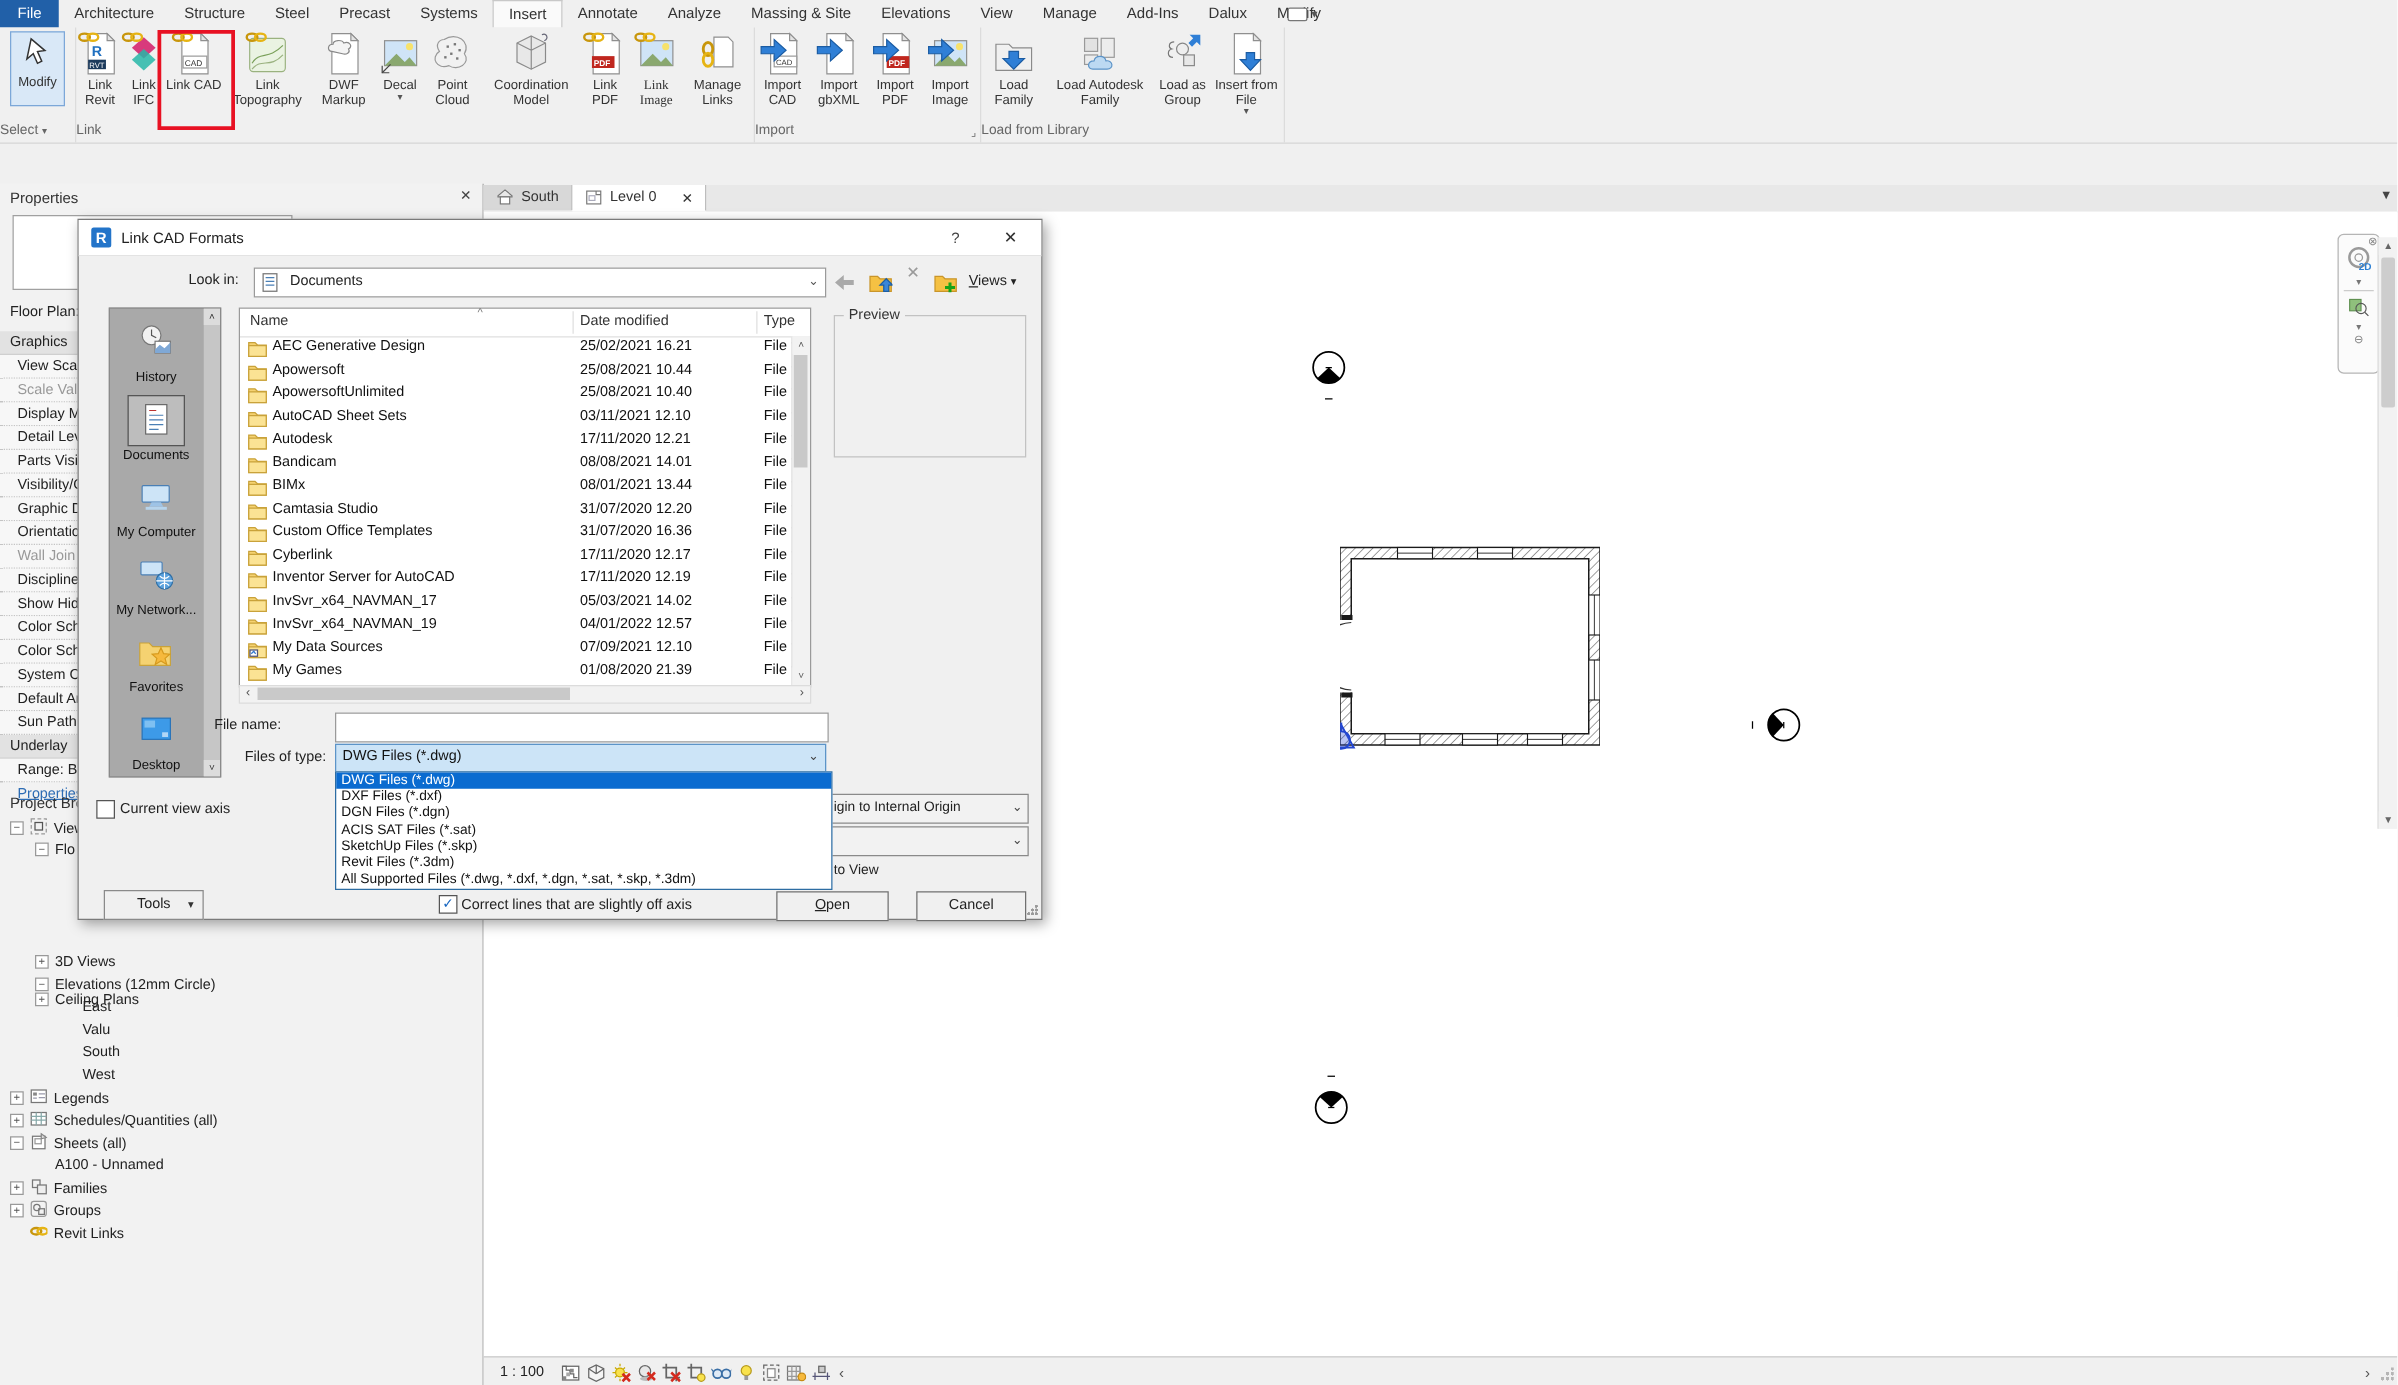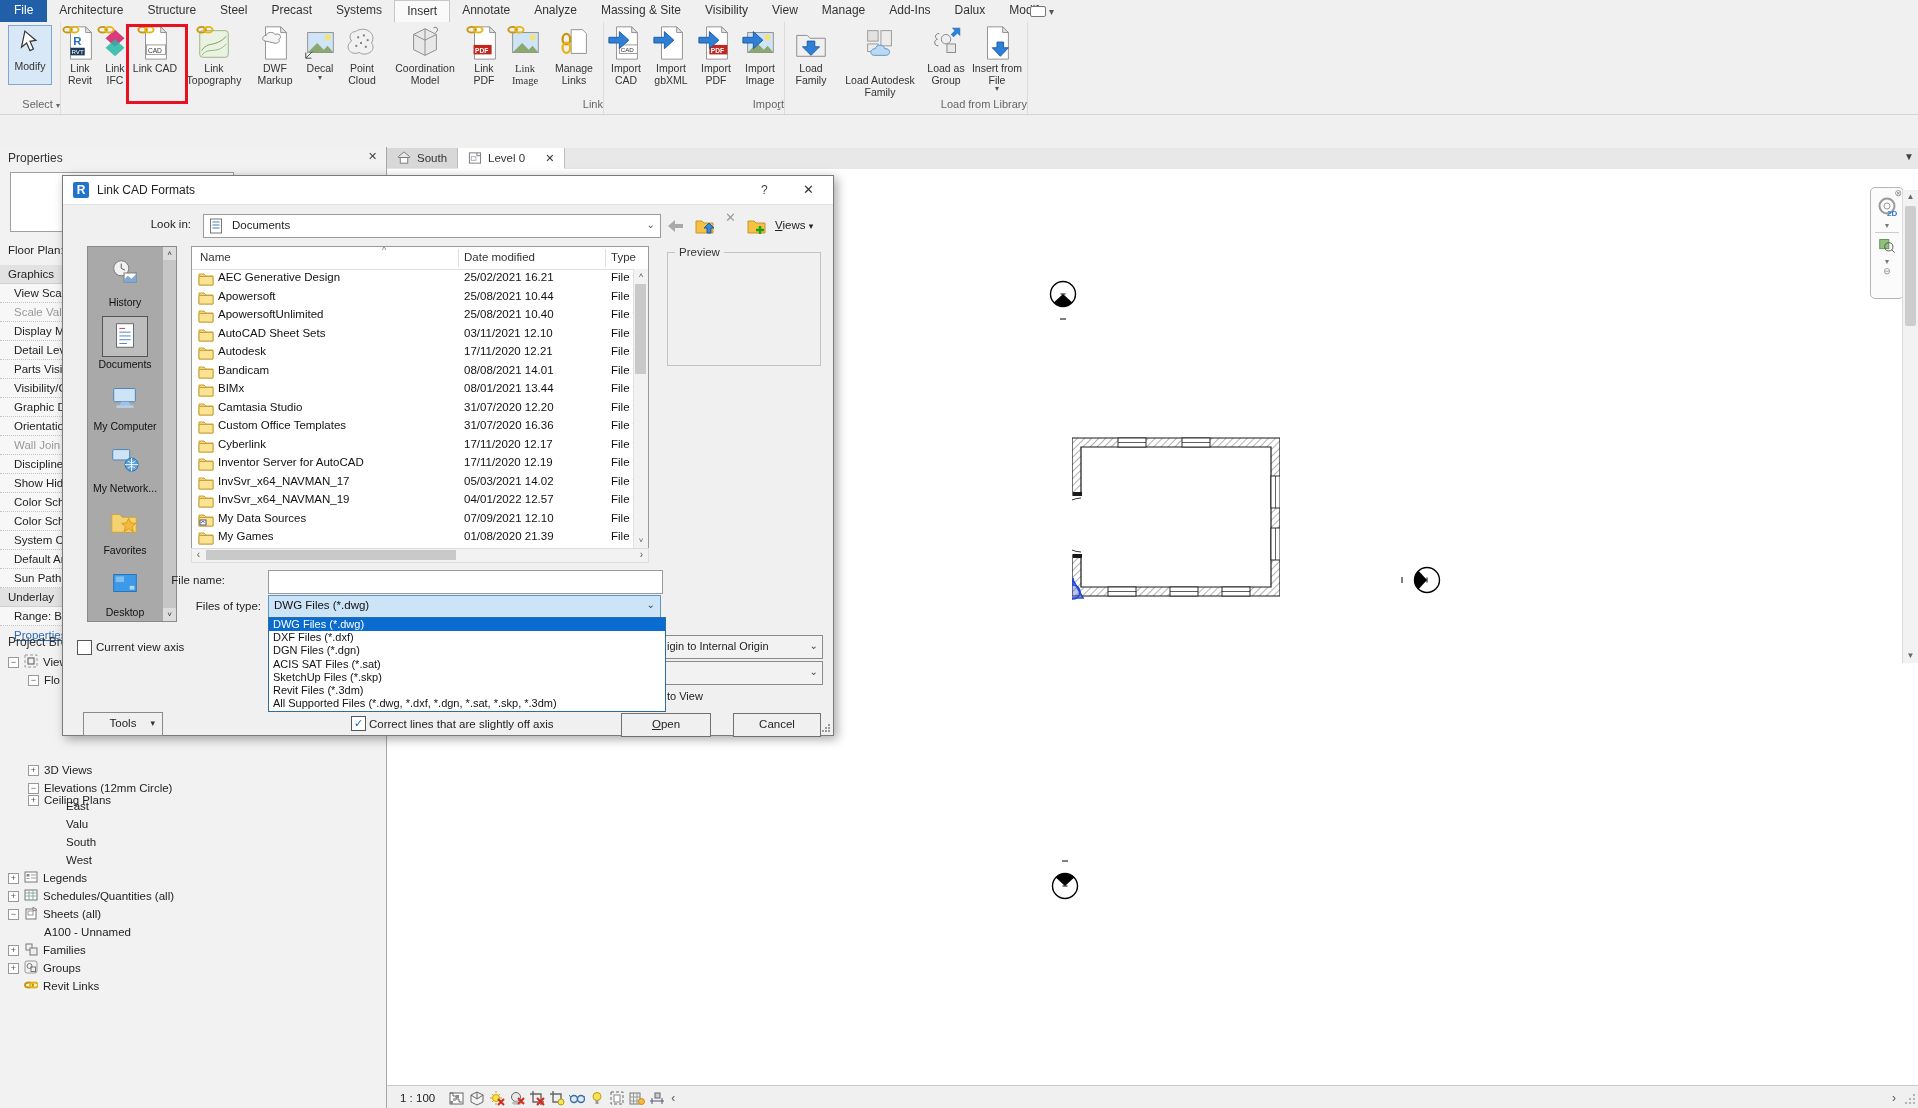--- a/index.html
+++ b/index.html
@@ -8,21 +8,21 @@
   
   #ribbon-tabs{position:absolute;left:0;top:0;width:1918px;height:22px;background:#f0f0f0;display:flex;align-items:stretch;}
   .rtab{padding:3px 12px 0 12px;font-size:12px;color:#333;cursor:default;}
   .rtab.file{background:#2160a8;color:#fff;padding:3px 14px 0 14px;}
   .rtab.active{background:#fafafa;border:1px solid #c8c8c8;border-bottom:none;}
   #ribbon-toggle{position:absolute;left:1030px;top:3px;width:34px;height:16px;color:#555;font-size:10px;display:flex;align-items:center;gap:3px;}
   #ribbon-toggle .pill{width:14px;height:9px;border:1px solid #777;border-radius:2px;background:#fff;}
   
   #ribbon-body{position:absolute;left:0;top:22px;width:1918px;height:92px;background:#f0f0f0;border-bottom:1px solid #d5d5d5;display:flex;}
   .rgroup{position:relative;height:92px;border-right:1px solid #dcdcdc;display:flex;flex-wrap:wrap;align-content:flex-start;}
-  .rgroup-label{position:absolute;left:0;bottom:1px;width:100%;text-align:right;font-size:11px;color:#666;height:15px;}
+  .rgroup-label{position:absolute;left:0;bottom:1px;width:100%;text-align:left;font-size:11px;color:#666;height:15px;}
   .rbtn{height:74px;display:flex;flex-direction:column;align-items:center;padding-top:2px;cursor:default;}
   .rbtn .lbl{font-size:10.5px;color:#333;text-align:center;line-height:11.5px;margin-top:1px;}
   .ic{display:inline-block;line-height:0;}
   #modify-btn{width:42px;height:58px;margin:3px auto 0 auto;background:#d9e8f7;border:1px solid #7ca7d8;display:flex;flex-direction:column;align-items:center;}
   #modify-btn .lbl{font-size:10.5px;color:#333;margin-top:0px;}
   #red-box{position:absolute;left:126px;top:24px;width:56px;height:74px;border:3px solid #e81123;z-index:30;pointer-events:none;}
   .dd-arrow{font-size:8px;color:#555;line-height:6px;}
   .gexp{position:absolute;right:3px;bottom:2px;font-size:9px;color:#666;}
   
   #left-panel{position:absolute;left:0;top:147px;width:386px;height:961px;background:#f2f2f2;border-right:1px solid #a8a8a8;}
@@ -150,21 +150,21 @@
       <div class="rtab file">File</div>
       <div class="rtab">Architecture</div>
       <div class="rtab">Structure</div>
       <div class="rtab">Steel</div>
       <div class="rtab">Precast</div>
       <div class="rtab">Systems</div>
       <div class="rtab active">Insert</div>
       <div class="rtab">Annotate</div>
       <div class="rtab">Analyze</div>
       <div class="rtab">Massing &amp; Site</div>
-      <div class="rtab">Visibility</div>
+      <div class="rtab">Elevations</div>
       <div class="rtab">View</div>
       <div class="rtab">Manage</div>
       <div class="rtab">Add-Ins</div>
       <div class="rtab">Dalux</div>
       <div class="rtab">Modify</div>
     </div>
   <div id="ribbon-toggle">
     <span class="pill"></span>
     <span>▾</span>
   </div>
@@ -353,21 +353,21 @@
         <div class="rgroup-label">Import<span class="gexp">⌟</span></div>
       </div>
       <div class="rgroup" style="width: 242px;">
         <div class="rbtn" style="width: 52px;">
           <span class="ic" style="width: 38px; height: 38px;"><svg viewBox="0 0 40 40" width="38" height="38">
               <path d="M5 12h11l3 3h16v19H5z" fill="#f0f0f0" stroke="#8a8a8a"></path>
               <path d="M16 18h8v6h5l-9 9-9-9h5z" fill="#2f7fd6" stroke="#1b5ca3"></path>
             </svg></span>
           <div class="lbl">Load Family</div>
         </div>
-        <div class="rbtn" style="width: 86px; gap: 12px;">
+        <div class="rbtn" style="width: 86px;">
           <span class="ic" style="width: 38px; height: 38px;"><svg viewBox="0 0 40 40" width="38" height="38">
               <rect x="7" y="7" width="11" height="11" fill="#e2e2e2" stroke="#999"></rect>
               <rect x="21" y="7" width="11" height="16" fill="#ececec" stroke="#999"></rect>
               <rect x="7" y="21" width="11" height="8" fill="#ececec" stroke="#999"></rect>
               <path d="M14 33c-5 0-5-7 1-7 1-5 9-5 10 0 6-1 7 7 1 7z" fill="#bcd9f2" stroke="#5c94c8"></path>
             </svg></span>
           <div class="lbl">Load Autodesk Family</div>
         </div>
         <div class="rbtn" style="width: 46px;">
           <span class="ic" style="width: 38px; height: 38px;"><svg viewBox="0 0 40 40" width="38" height="38">

